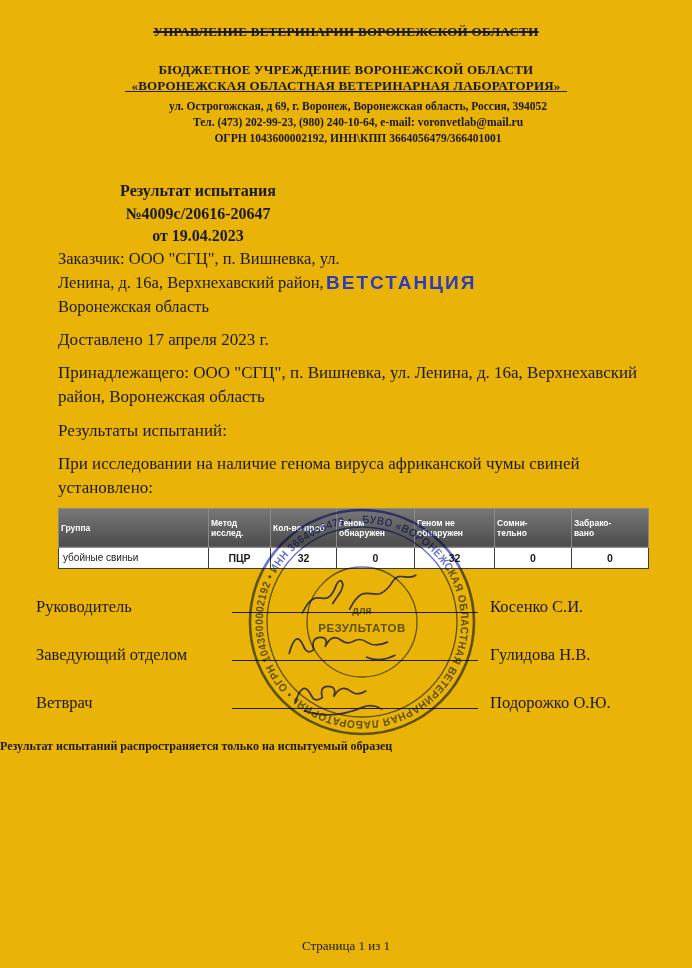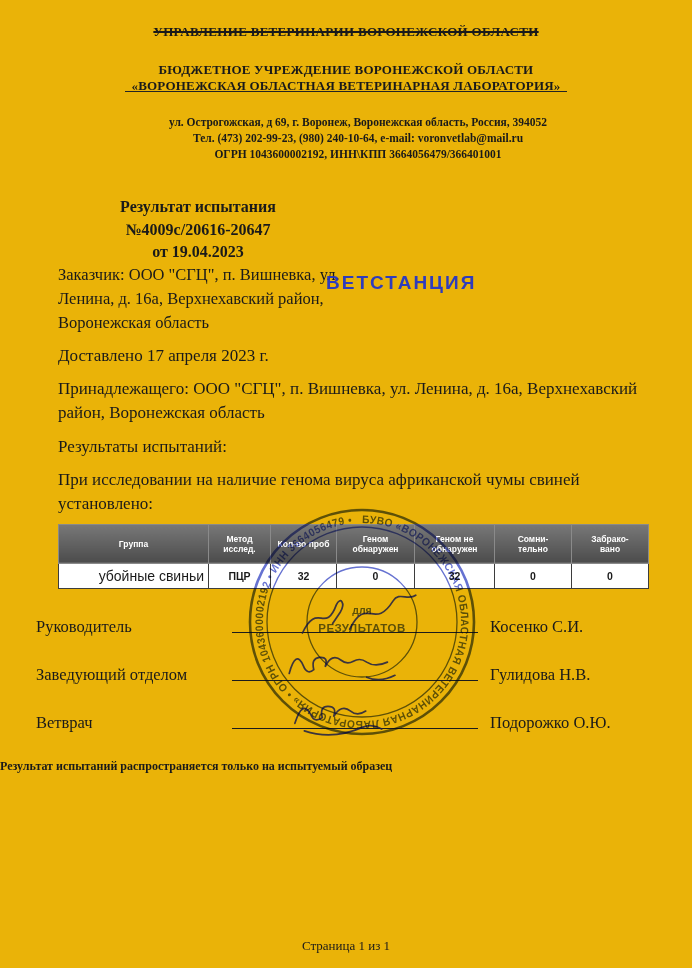--- a/index.html
+++ b/index.html
@@ -20,21 +20,21 @@
     text-decoration:line-through;
     text-decoration-thickness:1.5px;
   }
   .inst{margin:0 40px;text-align:center;font-size:13px;font-weight:bold;letter-spacing:.2px;}
   .inst1{margin-top:22px;}
   .strikewrap{position:relative;display:inline-block;}
   .strikewrap::after{
     content:"";position:absolute;left:-6px;right:-6px;bottom:2px;
     border-top:1.5px solid #242424;
   }
-  .addr{margin-top:20px;text-align:center;font-size:11.5px;font-weight:bold;line-height:1.4;padding-left:24px;}
+  .addr{margin-top:4px;text-align:center;font-size:11.5px;font-weight:bold;line-height:1.4;padding-left:24px;}
   
   .twocol{display:flex;justify-content:space-between;margin:34px 58px 0 58px;flex-direction:column;}
   .result{width:280px;text-align:center;font-size:16px;font-weight:bold;line-height:1.4;}
   .customer{width:292px;font-size:16.5px;line-height:1.45;}
   
   .vetstation{
     position:absolute;left:326px;top:272px;
     font-family:"Liberation Sans", sans-serif;
     font-weight:bold;font-size:19px;letter-spacing:2px;
     color:#1f32cc;opacity:.92;
@@ -45,30 +45,30 @@
   
   table.results{
     margin:8px 0 0 58px;width:590px;
     border-collapse:collapse;table-layout:fixed;
   }
   table.results th{
     background:linear-gradient(#787878,#4c4c4c);
     color:#fff;font-family:"Liberation Sans",sans-serif;
     font-size:8.5px;font-weight:bold;
     border:1px solid #8a8a8a;padding:4px 2px;
-    white-space:pre-line;vertical-align:middle;text-align:center;
+    white-space:pre-line;vertical-align:middle;text-align:left;
     height:30px;
   }
   table.results td{
     border:1px solid #3d3d3d;background:#fff;
     font-family:"Liberation Sans",sans-serif;
     font-size:10.5px;font-weight:bold;
     text-align:center;padding:4px 4px;
   }
-  table.results td.c0{text-align:right;font-weight:normal;font-size:14px;}
+  table.results td.c0{text-align:left;font-weight:normal;font-size:10px;}
   
   .sigrow{display:flex;align-items:flex-end;margin:14px 52px 0 36px;height:34px;}
   .sigrole{width:196px;font-size:16.5px;}
   .sigline{flex:1;position:relative;border-bottom:1.8px solid #1c1c1c;height:30px;margin:0 12px 4px 0;}
   .ink{position:absolute;left:18%;bottom:-10px;width:170px;height:52px;overflow:visible;}
   .ink path{fill:none;stroke:#1d1d46;stroke-width:1.8;stroke-linecap:round;opacity:.85;}
   .signame{width:150px;font-size:16.5px;}
   
   .note{margin-top:26px;text-align:left;font-size:12px;font-weight:bold;}
   .pagefooter{position:absolute;left:0;right:0;bottom:14px;text-align:center;font-size:13px;}

